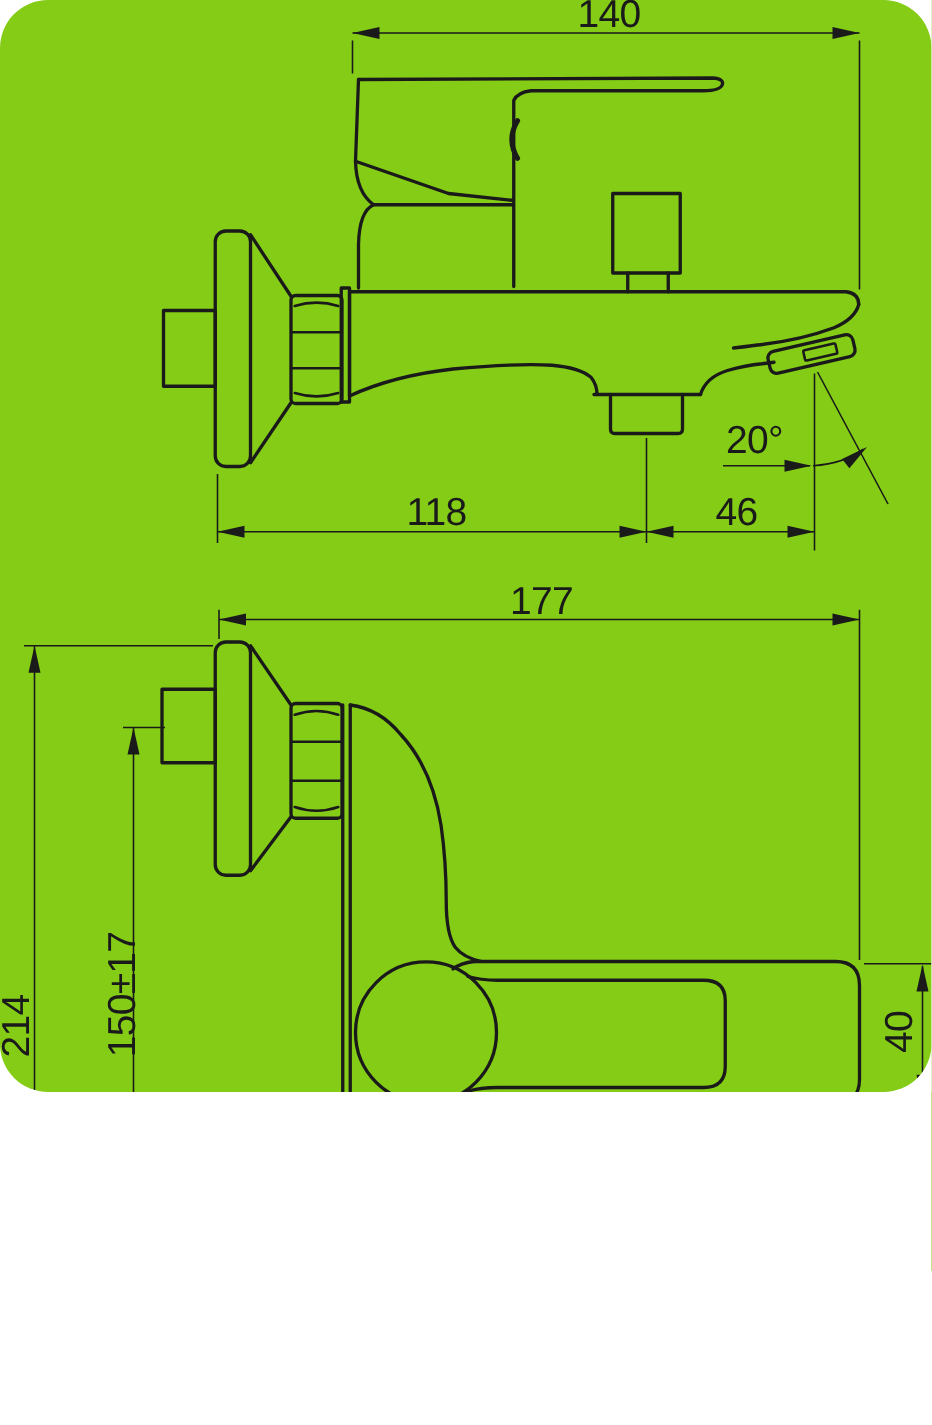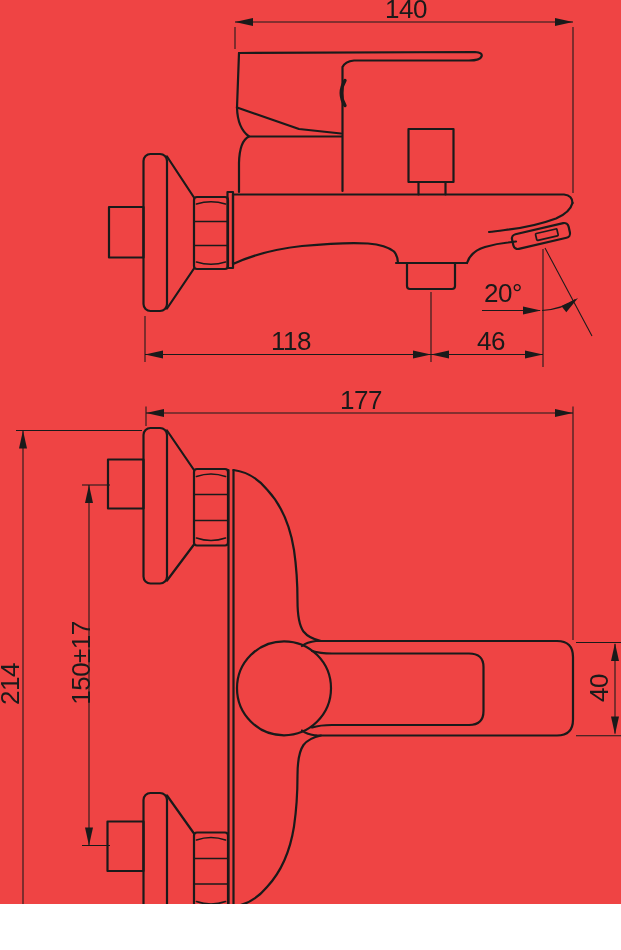--- a/index.html
+++ b/index.html
@@ -1,16 +1,16 @@
 <!DOCTYPE html>
 <html><head>
 <meta charset="utf-8">
 <style>
   html,body{margin:0;padding:0;background:#fff;}
-  .page{position:relative;width:621px;height:904px;background:#ef4444;overflow:hidden;}
+  .page{position:relative;width:621px;height:728px;background:#84cc16;overflow:hidden;border-radius:32px;}
   svg{display:block;}
   .o{fill:none;stroke:#1a1a1a;stroke-width:2.2;stroke-linejoin:round;stroke-linecap:round;}
   .m{fill:none;stroke:#1a1a1a;stroke-width:1.7;stroke-linejoin:round;stroke-linecap:round;}
   .t{fill:none;stroke:#1a1a1a;stroke-width:1.05;stroke-linecap:butt;}
   .ar{fill:#1a1a1a;stroke:none;}
   .dim{font-family:"Liberation Sans",sans-serif;font-size:26px;fill:#1a1a1a;letter-spacing:-0.5px;}
 </style>
 </head>
 <body>
 

